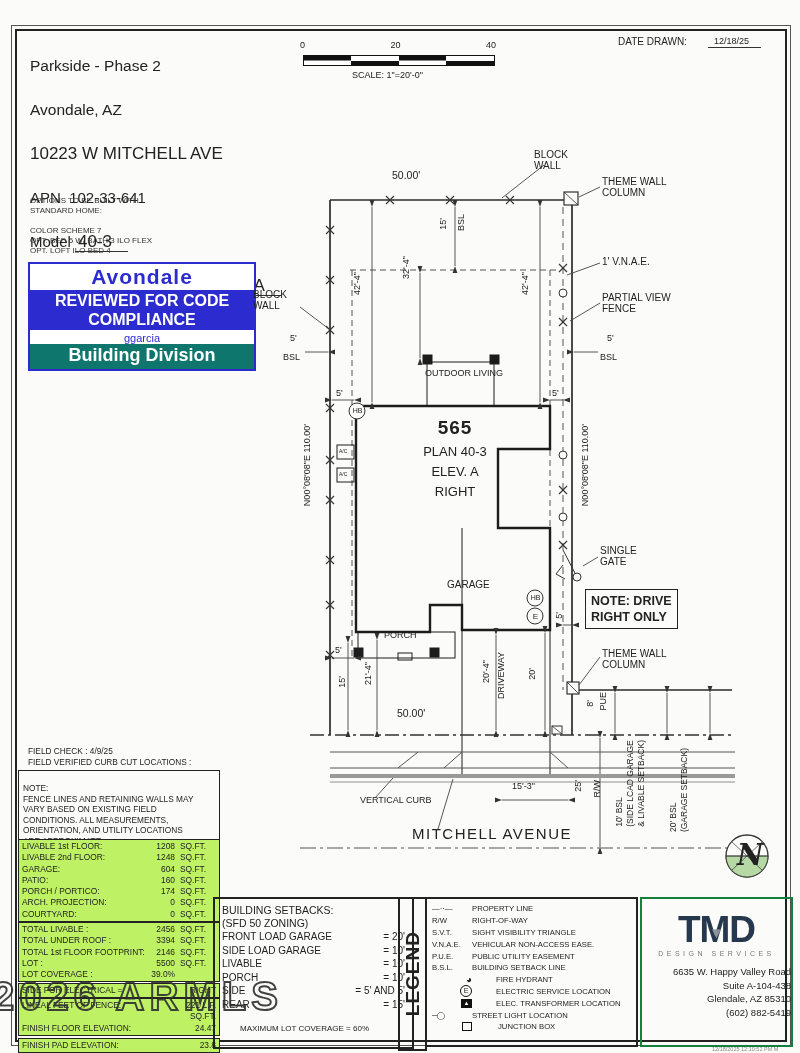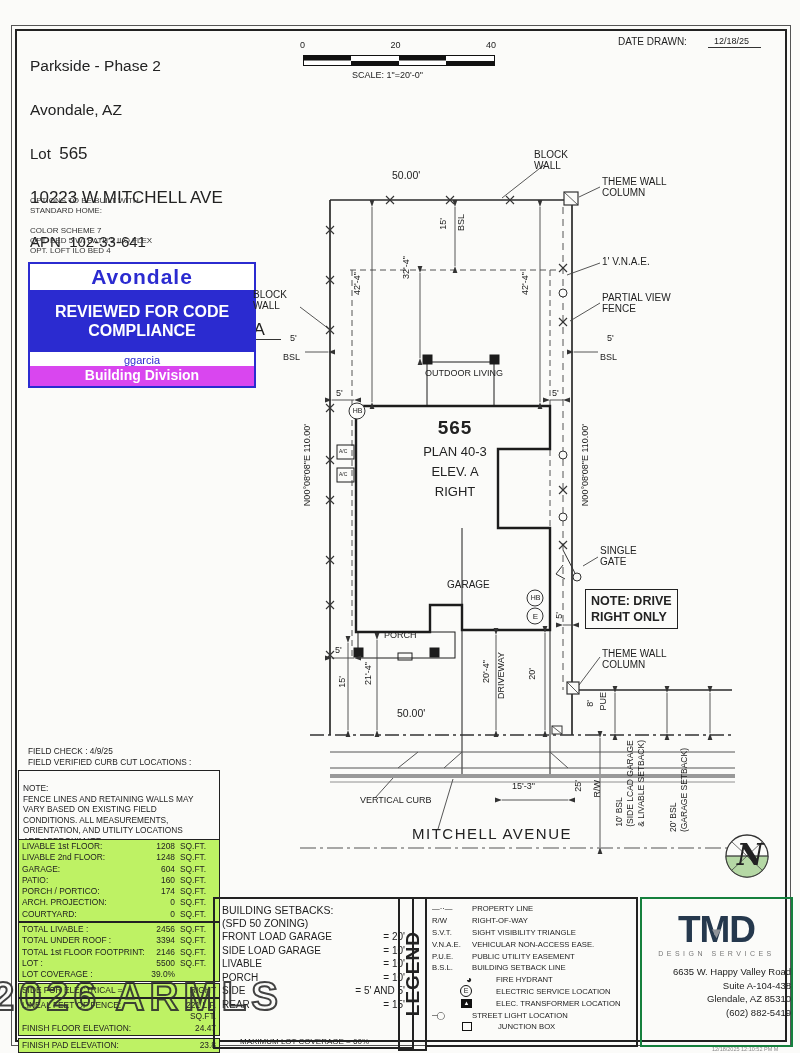--- a/index.html
+++ b/index.html
@@ -17,24 +17,24 @@
   .sb-ticks{left:300px;top:40px;width:196px;font-size:9px;display:flex;justify-content:space-between;}
   .sb-bar{left:303px;top:55px;width:190px;height:9px;border:1px solid #111;
     background:linear-gradient(90deg,#111 0 25%,#fff 0 50%,#111 0 75%,#fff 0) top/100% 50% no-repeat,
                linear-gradient(90deg,#fff 0 25%,#111 0 50%,#fff 0 75%,#111 0) bottom/100% 50% no-repeat;}
   .sb-lab{left:352px;top:70px;font-size:9px;}
   .dd{left:618px;top:36px;font-size:10px;}
   .ddv{left:708px;top:36px;font-size:9px;border-bottom:1px solid #333;padding:0 12px 1px 6px;}
   
   .stamp{left:28px;top:262px;width:224px;border:2.5px solid #2b2bd0;background:#fff;text-align:center;}
   .st-logo{color:#2b2bd0;font-size:21px;font-weight:bold;letter-spacing:1px;padding:1px 0;}
-  .st-band{background:#2b2bd0;color:#fff;font-weight:bold;font-size:16px;line-height:19px;padding:12px 0;white-space:pre-line;}
+  .st-band{background:#2b2bd0;color:#fff;font-weight:bold;font-size:16px;line-height:19px;padding:1px 0;white-space:pre-line;}
   .st-user{color:#2b2bd0;font-weight:normal;font-size:11px;padding-top:2px;}
   .st-date{color:#2b2bd0;font-weight:bold;font-size:12px;display:flex;justify-content:center;gap:22px;padding:1px 0 3px;}
-  .st-div{background:#d946ef;color:#fff;font-weight:bold;font-size:14px;padding:1px 0 3px;}
+  .st-div{background:#0f766e;color:#fff;font-weight:bold;font-size:18px;padding:1px 0 3px;}
   
   .lbl{font-size:10px;line-height:11px;white-space:pre-line;}
   .sm{font-size:9px;line-height:10px;}
   .dim{font-size:10.5px;}
   .vt{writing-mode:vertical-rl;transform:rotate(180deg);white-space:pre-line;font-size:9px;line-height:11px;}
   .house565{font-size:19px;font-weight:700;letter-spacing:1px;}
   .houseln{font-size:13px;}
   .notebox{border:1.5px solid #222;padding:3px 5px;font-size:12.5px;font-weight:600;white-space:pre-line;line-height:16px;background:#fbfbf9;}
   .tiny{font-size:5px;line-height:5px;}
   .circlbl{font-size:7px;text-align:center;}
@@ -46,21 +46,21 @@
   .tbl{width:194px;border:1.5px solid #222;background:#bef264;padding:1px 3px;}
   .trow{display:flex;font-size:8.4px;line-height:11.3px;}
   .trow .l{flex:1;}
   .trow .v{min-width:30px;text-align:right;}
   .trow .u{min-width:36px;text-align:left;padding-left:5px;}
   
   .setbx{left:213px;top:897px;width:183px;height:138px;border:2px solid #222;padding:5px 7px;box-sizing:content-box;}
   .setbx .t{font-size:10.5px;line-height:13px;}
   .srow{display:flex;font-size:10px;line-height:13.5px;}
   .srow .l{flex:1;}
-  .setmax{font-size:8px;margin-top:26px;padding-left:18px;}
+  .setmax{font-size:8px;margin-top:13px;padding-left:18px;}
   .legstrip{left:398px;top:897px;width:25px;height:150px;border:2px solid #222;display:flex;align-items:center;justify-content:center;}
   .legstrip .vt{font-size:19px;font-weight:bold;letter-spacing:1px;}
   .legbx{left:425px;top:897px;width:213px;height:150px;border:2px solid #222;padding:4px 5px;box-sizing:border-box;}
   .lrow{display:flex;align-items:center;height:11.8px;font-size:7.7px;}
   .lsym{width:40px;display:flex;align-items:center;font-size:7.7px;}
   .sym-hyd{font-size:10px;line-height:10px;}
   .sym-e{border:1px solid #111;border-radius:50%;width:10px;height:10px;line-height:10px;text-align:center;font-size:7px;display:inline-block;}
   .sym-tx{background:#111;color:#fff;width:11px;height:9px;line-height:9px;text-align:center;font-size:6px;display:inline-block;}
   .sym-jb{border:1px solid #111;width:8px;height:7px;display:inline-block;}
   .sym-sl{letter-spacing:-1px;}
@@ -74,21 +74,20 @@
 </style>
 </head>
 <body>
 
 <div class="abs frame-outer"></div>
 <div class="abs frame-inner"></div>
 
 <div class="abs hdr">
   <div>Parkside - Phase 2</div>
   <div>Avondale, AZ</div>
-  <div class="lblrow"><span>Lot</span>&nbsp; <span class="big">565</span></div>
   <div class="big">10223 W MITCHELL AVE</div>
   <div class="lblrow"><span>APN</span>&nbsp; <span>102-33-641</span></div>
   <div class="lblrow"><span>Model</span> <span class="uv big">40-3</span></div>
   <div class="lblrow"><span>Elevation</span> <span class="uv big">A - SANTA BARBARA</span></div>
 </div>
 
 <div class="abs sb-ticks">
   <span>0</span>
   <span>20</span>
   <span>40</span>

